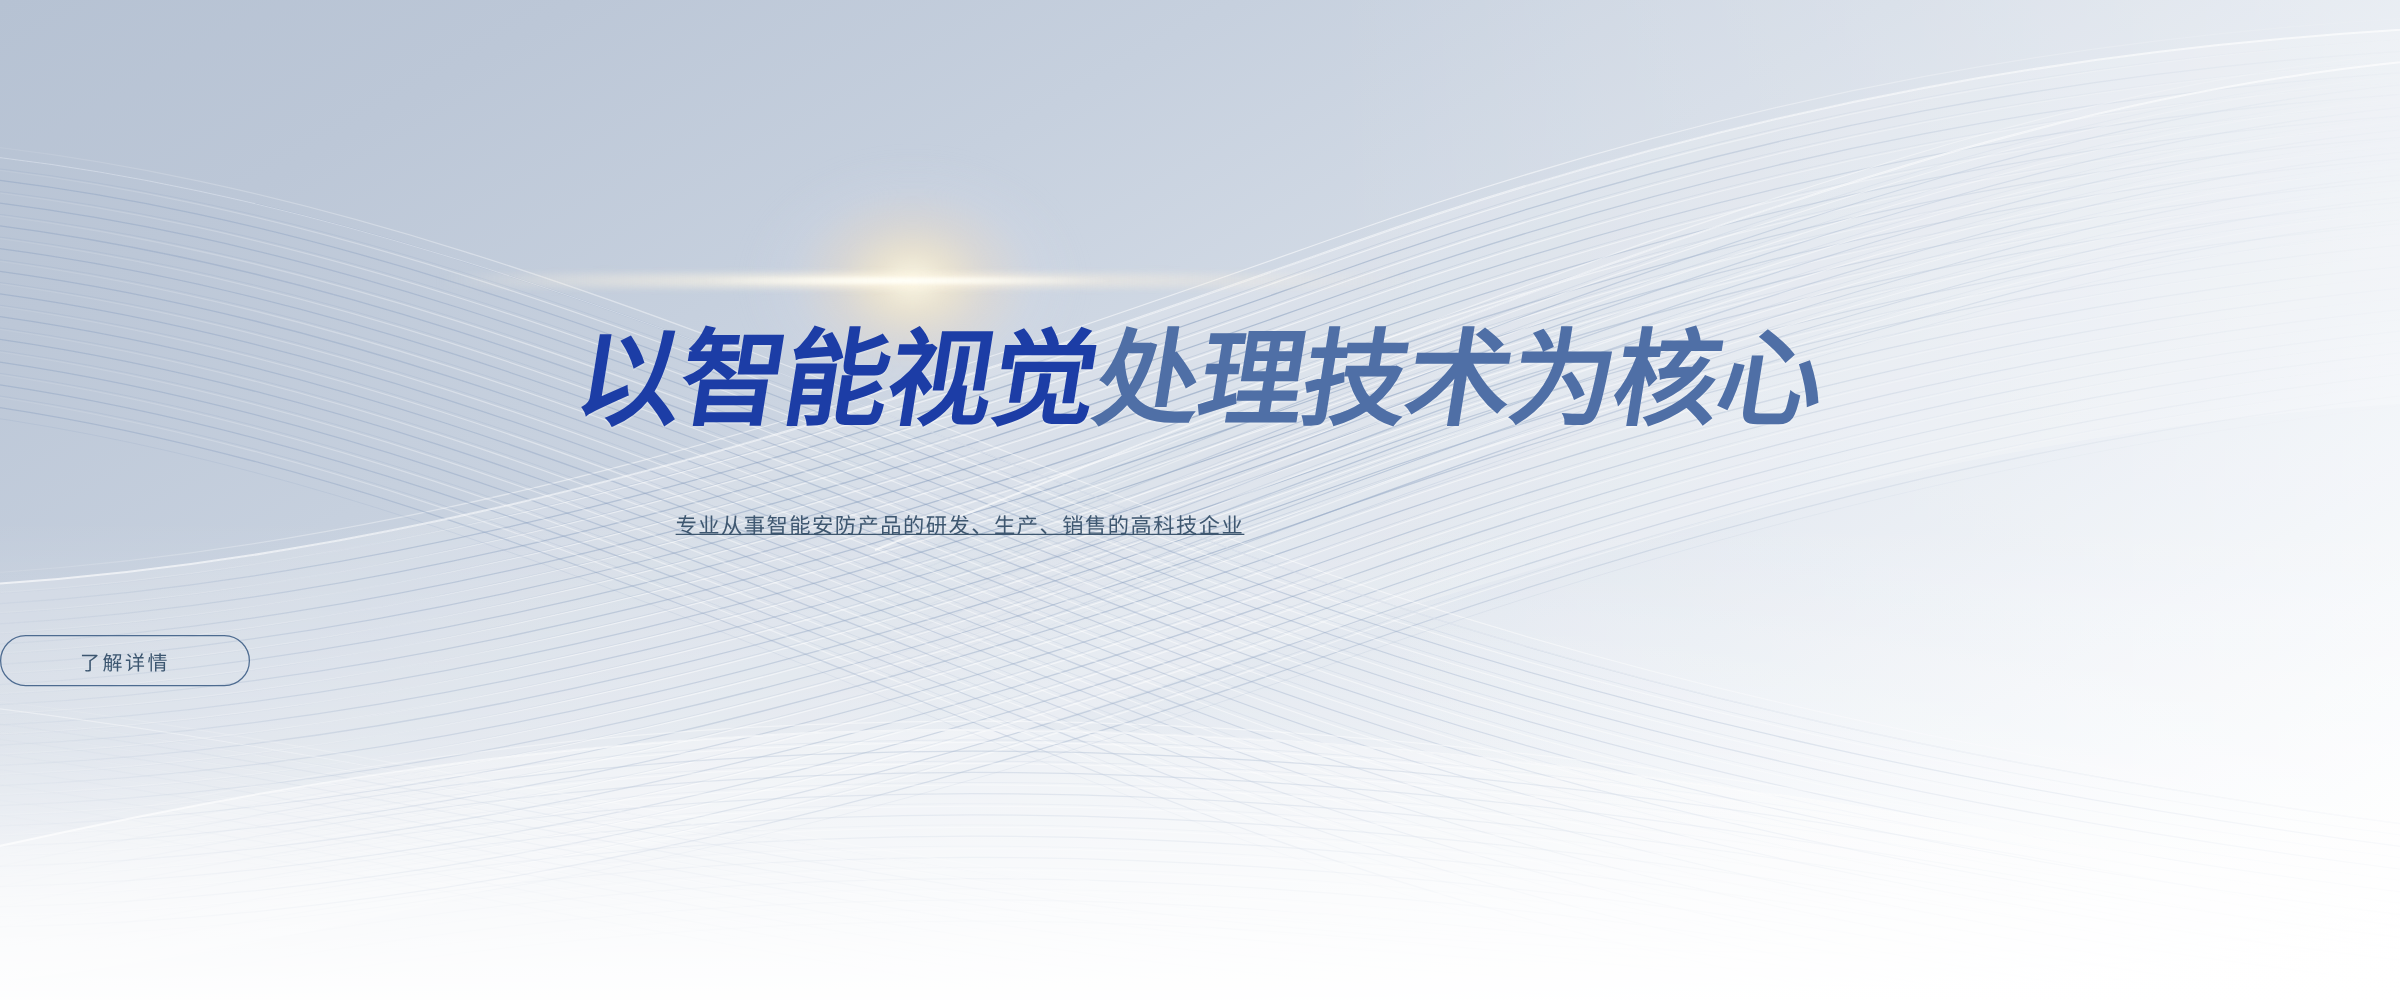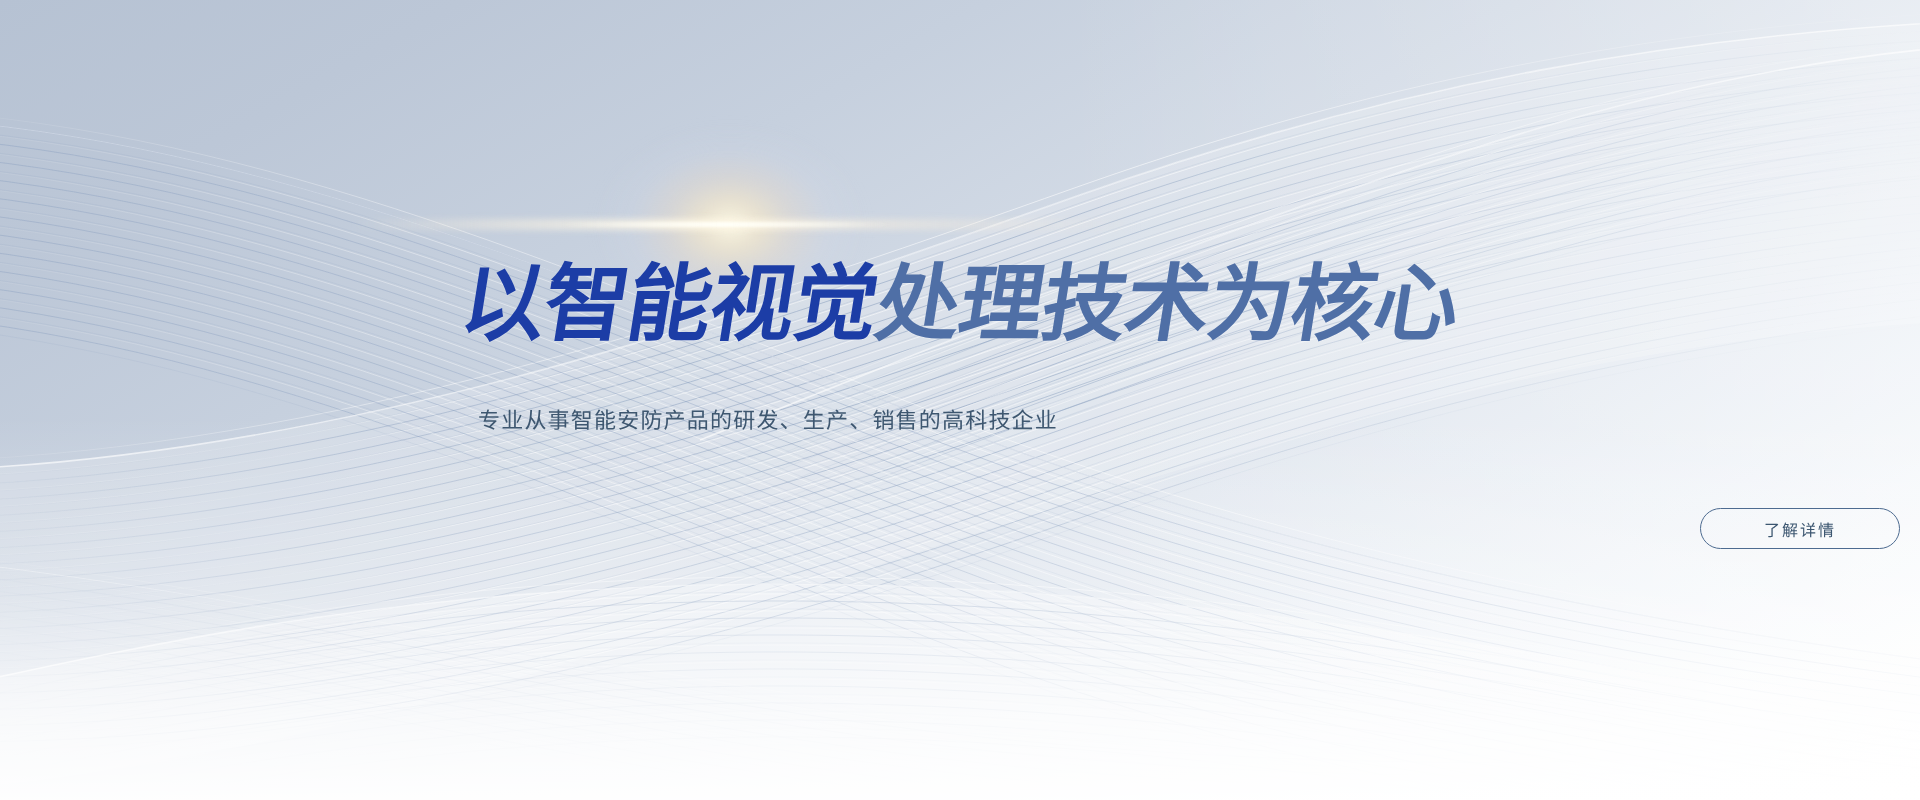--- a/index.html
+++ b/index.html
@@ -143,36 +143,37 @@
     color: #4f6fa6;
     text-shadow: 0 1px 0 rgba(255,255,255,0.22);
   }
 
   .subtitle {
     position: absolute;
     left: 0;
     top: 404px;
     width: 1536px;
     margin: 0;
-    font-size: 22px;
+    font-size: 17px;
     line-height: 34px;
     font-weight: 400;
     letter-spacing: 1.2px;
     color: #3e5770;
     white-space: nowrap;
     user-select: none;
+    text-decoration: underline;
   }
 
   .cta-wrap {
     position: absolute;
     left: 0;
     top: 508px;
     width: 1900px;
     display: flex;
-    justify-content: flex-end;
+    justify-content: flex-start;
   }
   .cta {
     display: inline-flex;
     align-items: center;
     justify-content: center;
     width: 200px;
     height: 41px;
     box-sizing: border-box;
     border: 1.5px solid #4d6b90;
     border-radius: 21px;

